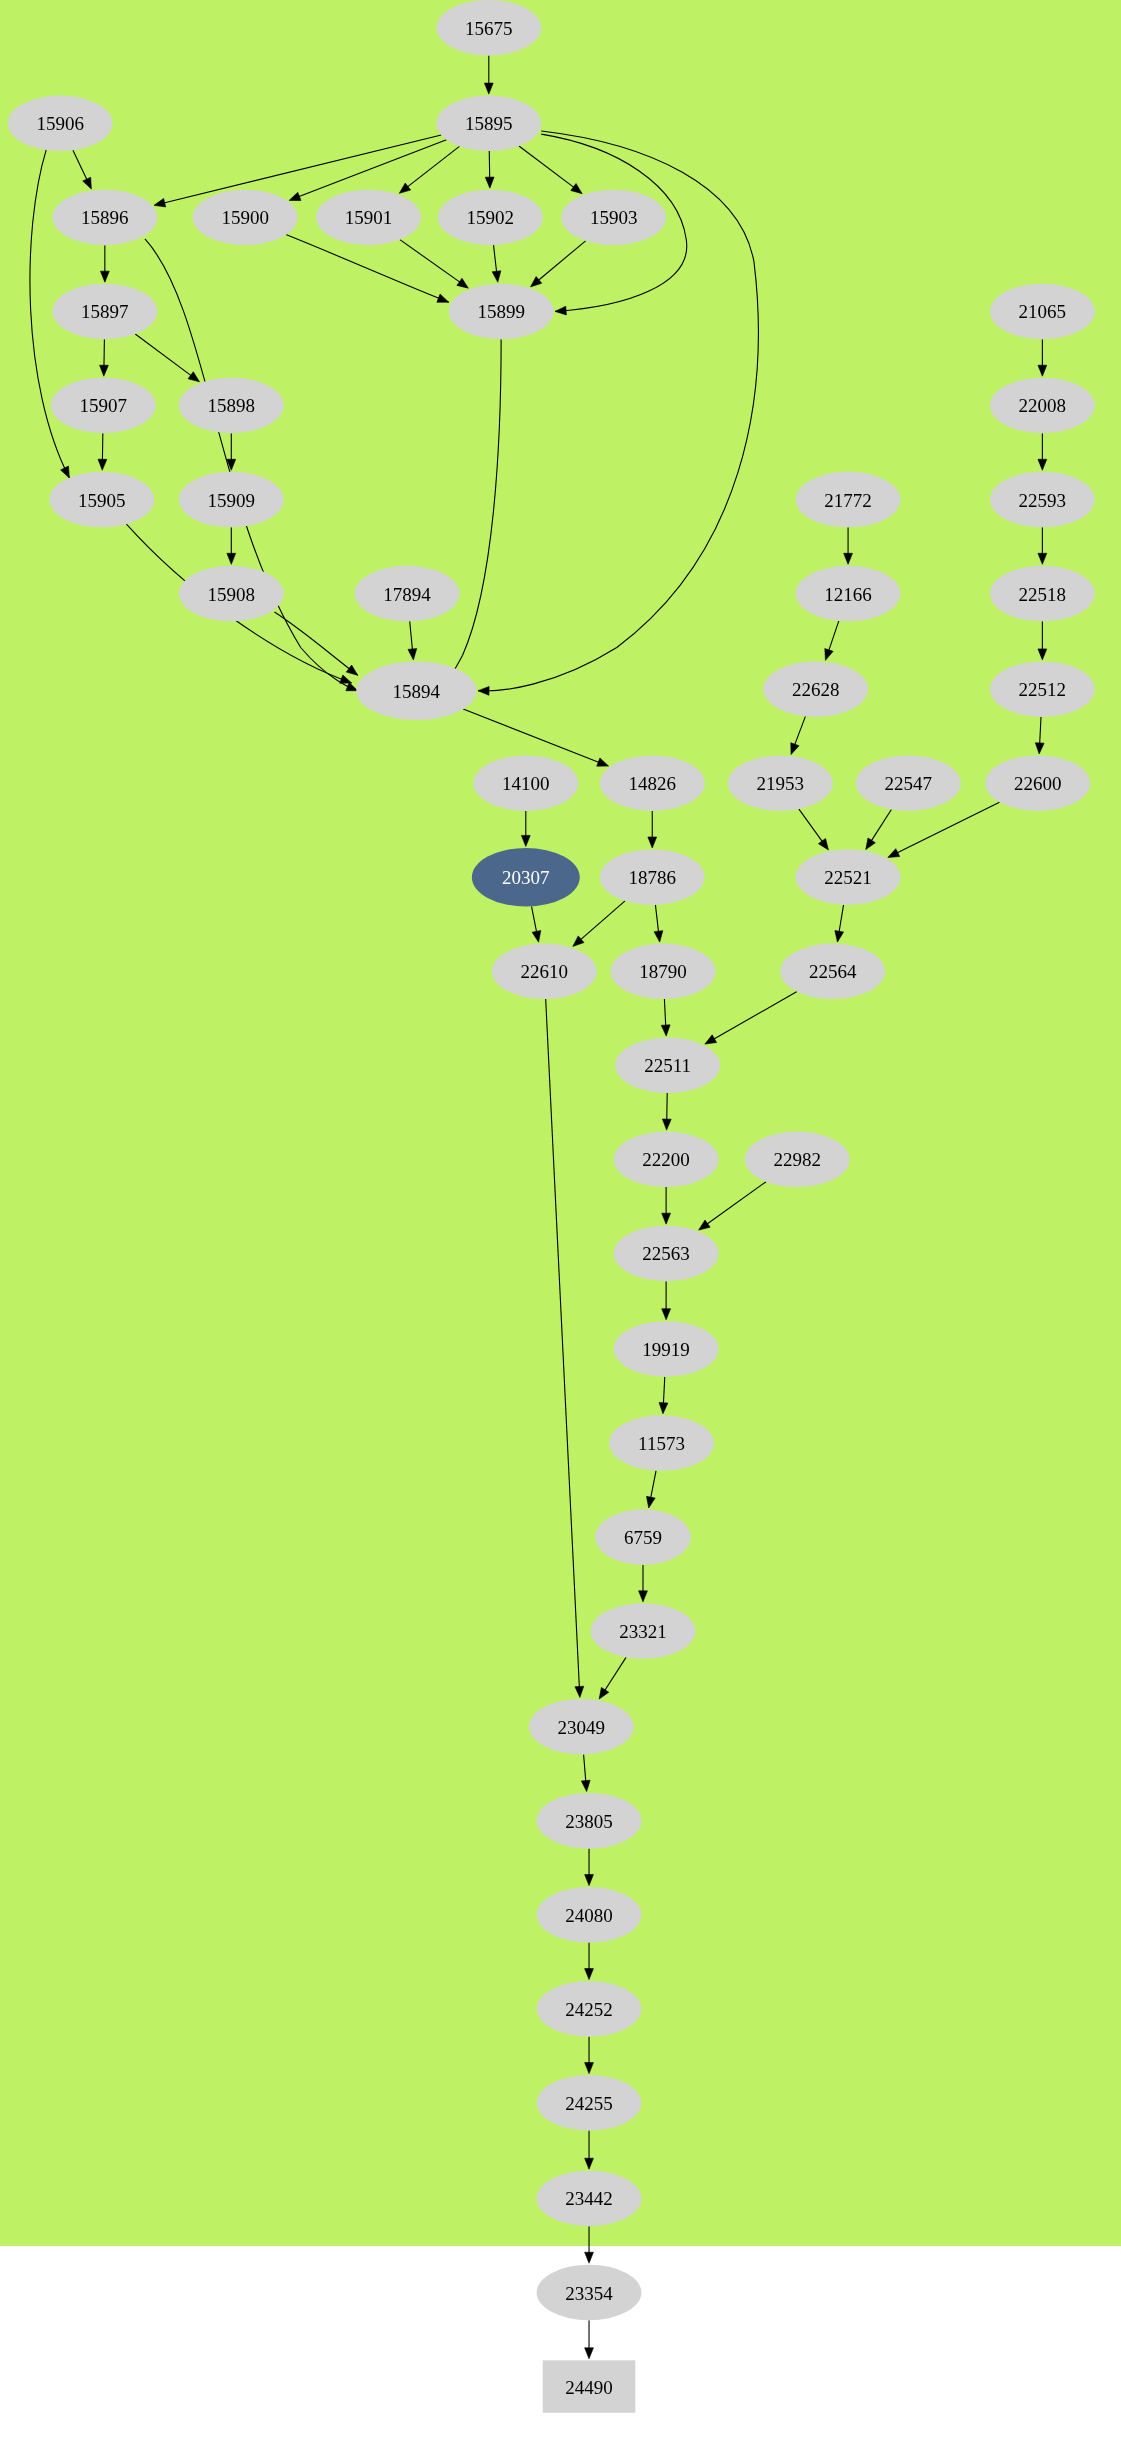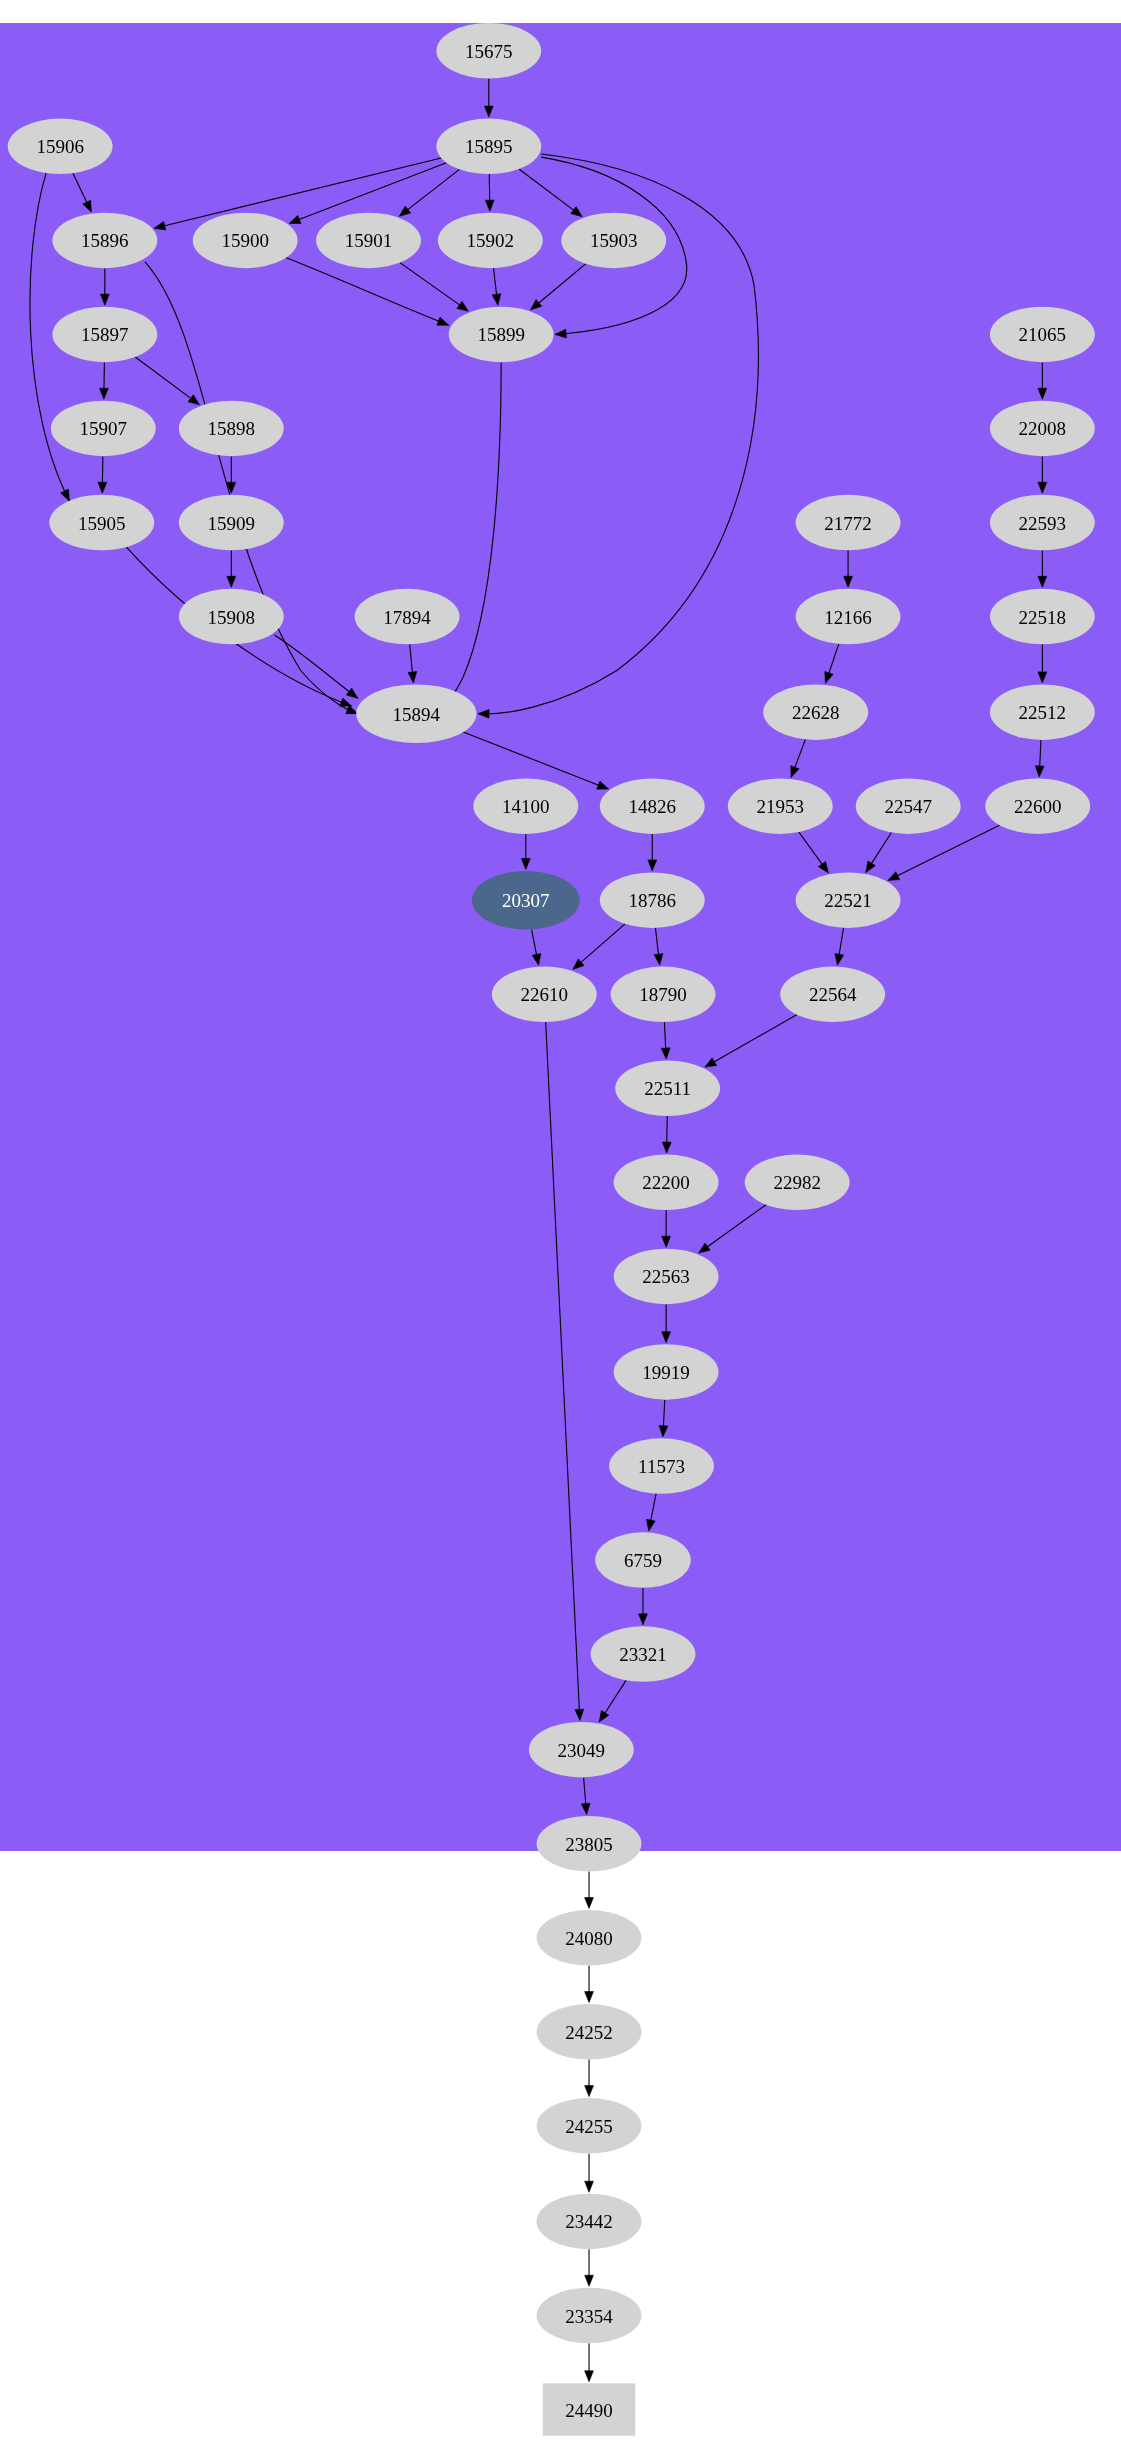--- a/index.html
+++ b/index.html
@@ -9,23 +9,22 @@
   }
   body {
     width: 1121px;
     height: 2459px;
     font-family: "Liberation Serif", serif;
     overflow: hidden;
   }
   #graph-root {
     position: relative;
     width: 1121px;
-    height: 1828px;
-    background: #8b5cf6;
-    margin-top: 23px;
+    height: 2246px;
+    background: #bef264;
   }
   svg#graph-svg {
     display: block;
     width: 1121px;
     height: 2459px;
   }
   .node-ellipse {
     fill: #d3d3d3;
     stroke: #000000;
     stroke-width: 0;

